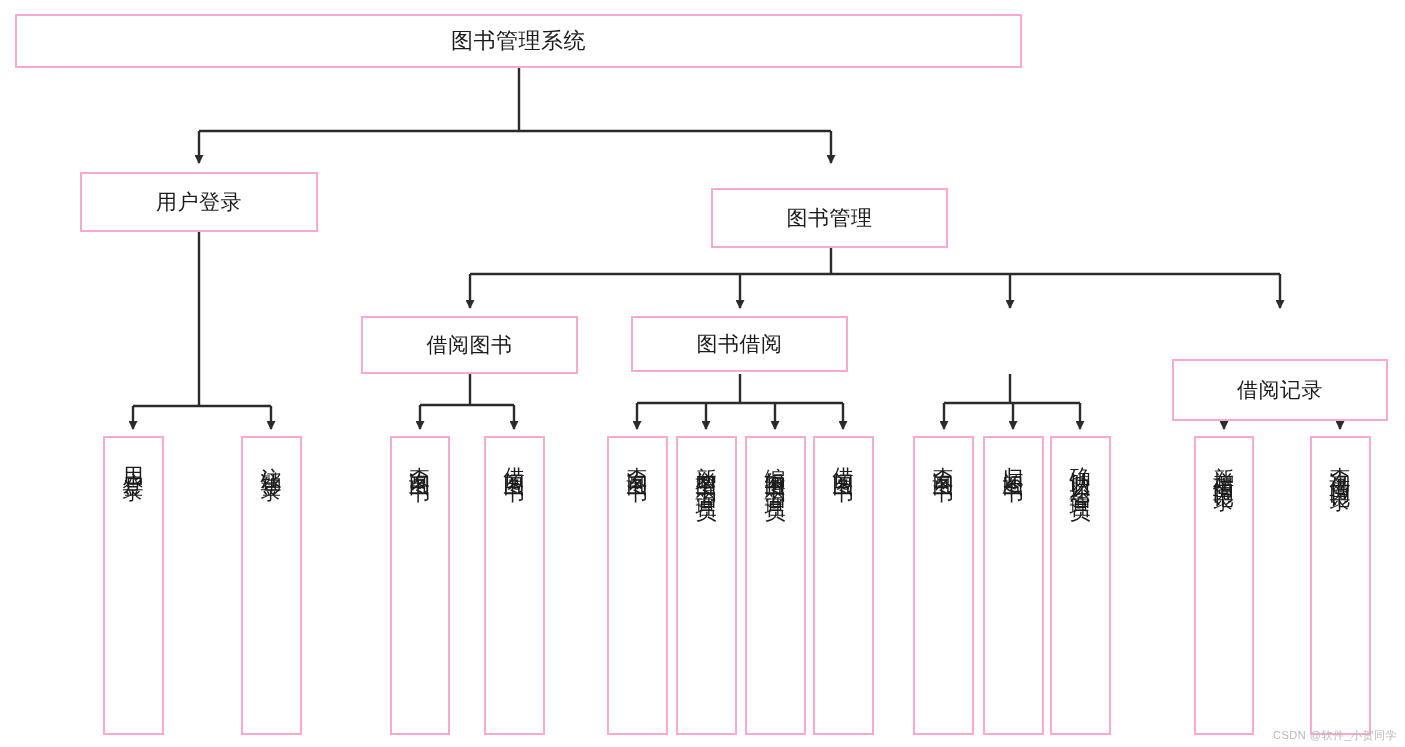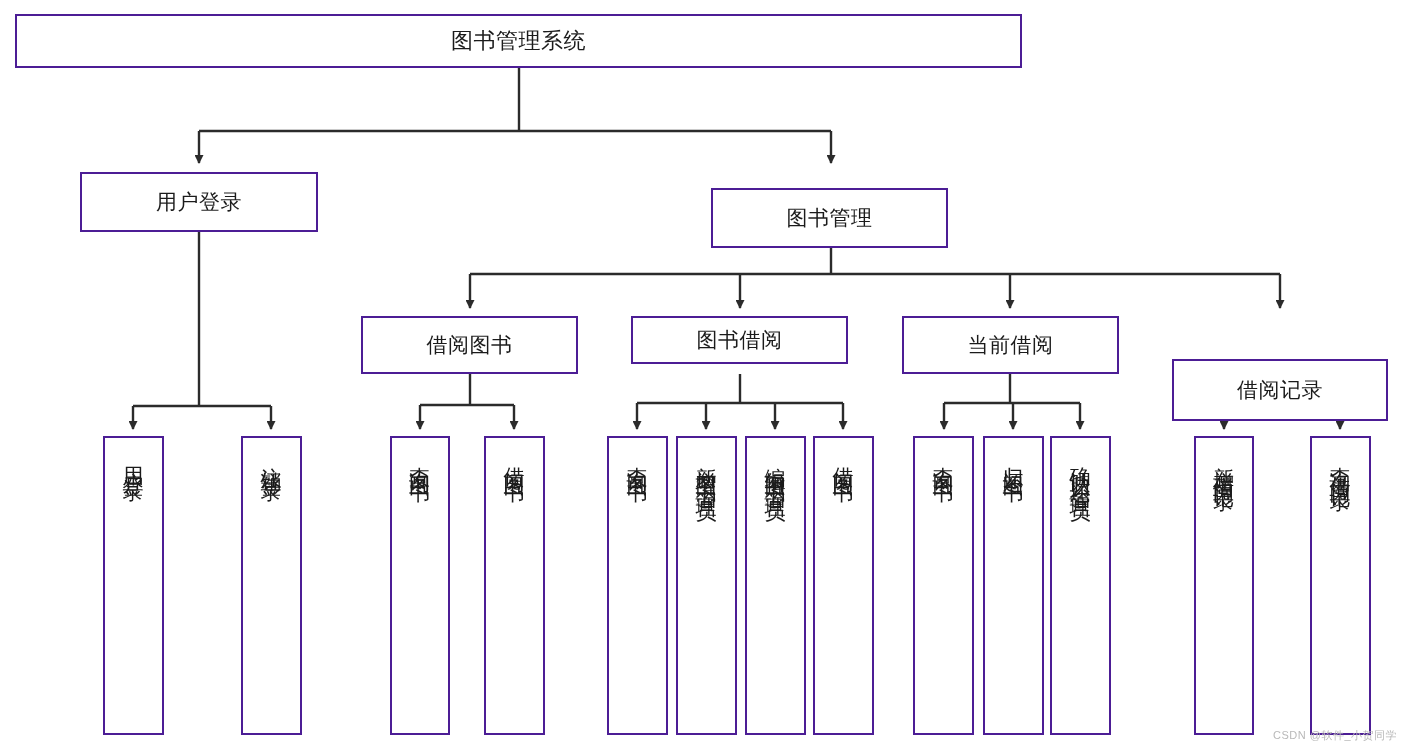--- a/index.html
+++ b/index.html
@@ -23,21 +23,21 @@
     left: 0;
     top: 0;
     width: 1405px;
     height: 747px;
     pointer-events: none;
   }
   .node {
     position: absolute;
     box-sizing: border-box;
     background: #ffffff;
-    border: 2px solid #4c1d95;
+    border: 2px solid #f9a8d4;
     display: flex;
     align-items: center;
     justify-content: center;
     color: #1b1b1b;
   }
   .node .label {
     display: block;
     text-align: center;
     line-height: 1.18;
     letter-spacing: 0.5px;
@@ -134,27 +134,24 @@
   </div>
 
   <div class="node horizontal" style="left:711px; top:188px; width:237px; height:60px;">
     <span class="label">图书管理</span>
   </div>
 
   <div class="node horizontal" style="left:361px; top:316px; width:217px; height:58px;">
     <span class="label">借阅图书</span>
   </div>
 
-  <div class="node horizontal" style="left:631px; top:316px; width:217px; height:48px;">
+  <div class="node horizontal" style="left:631px; top:316px; width:217px; height:56px;">
     <span class="label">图书借阅</span>
   </div>
 
-  <div class="node horizontal" style="left:902px; top:316px; width:217px; height:58px;">
-    <span class="label">当前借阅</span>
-  </div>
 
   <div class="node horizontal" style="left:1172px; top:314px; width:216px; height:62px;margin-top:45px;">
     <span class="label">借阅记录</span>
   </div>
 
   <div class="node vertical" style="left:103px; top:436px; width:61px; height:299px;">
     <span class="label">用户登录</span>
   </div>
 
   <div class="node vertical" style="left:241px; top:436px; width:61px; height:299px;">

